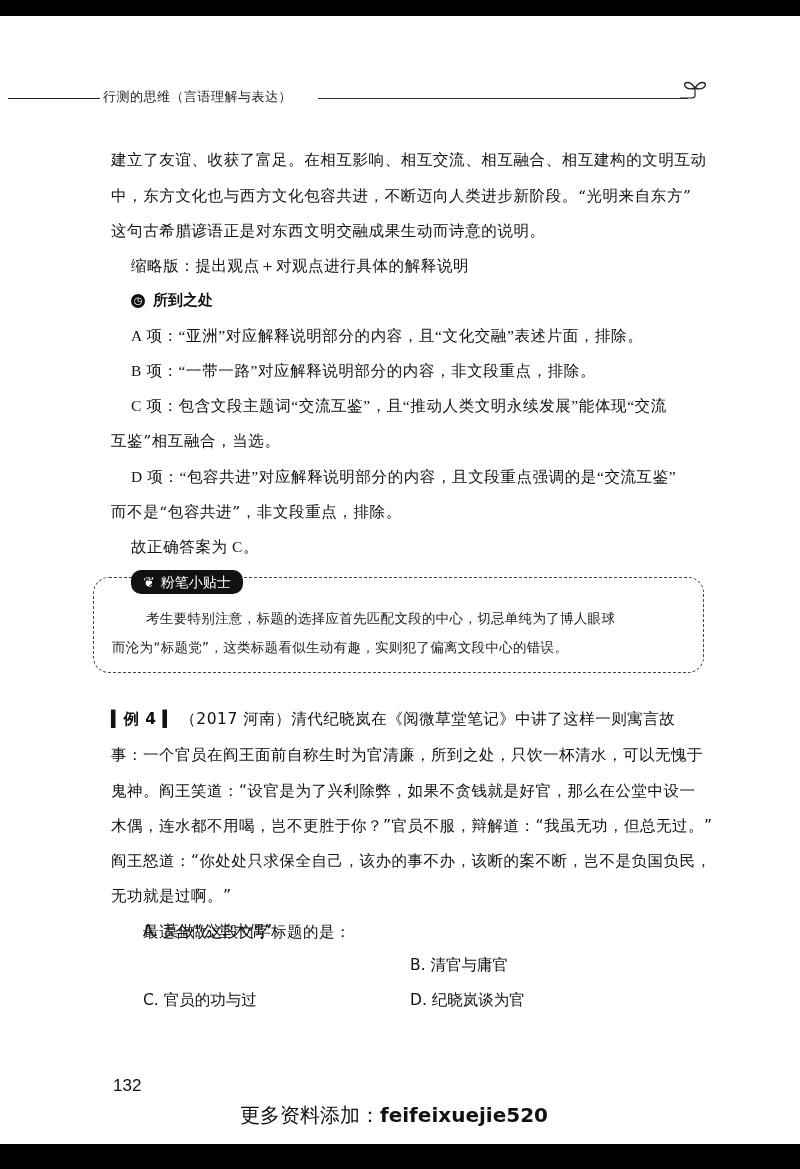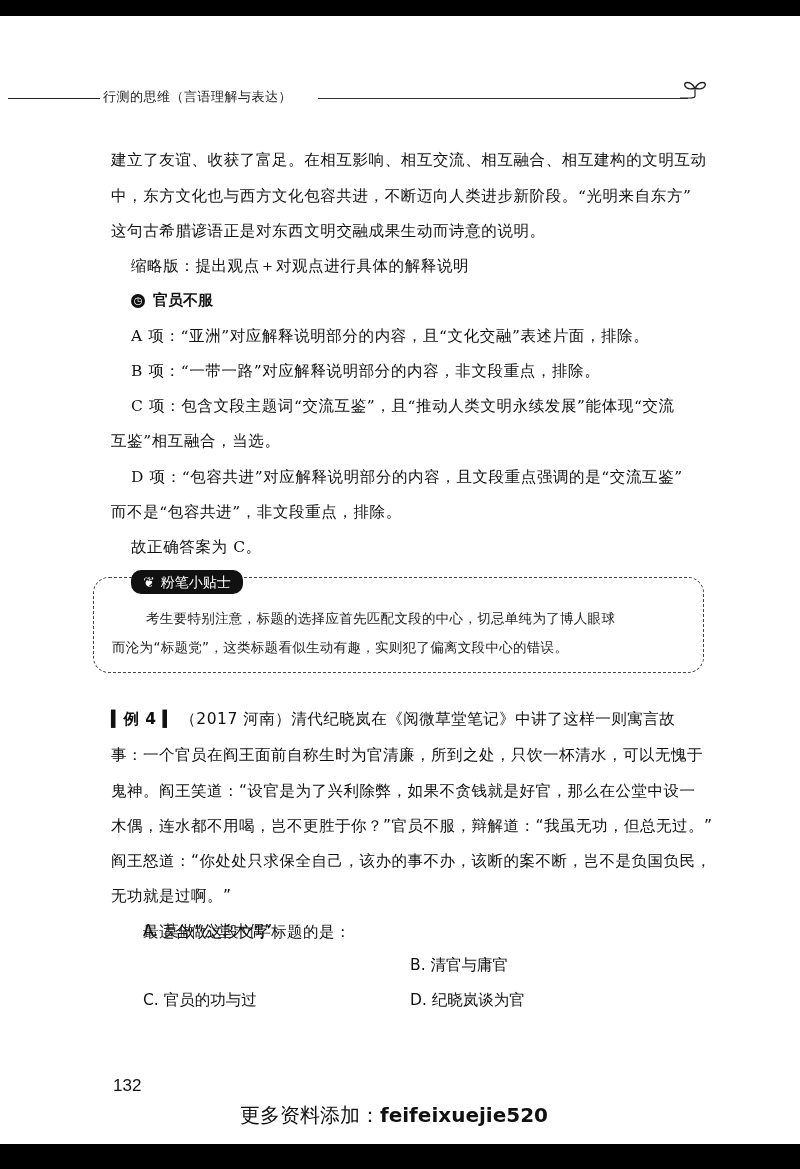--- a/index.html
+++ b/index.html
@@ -12,21 +12,21 @@
     .band.top { top: 0; height: 16px; }
     .band.bottom { top: 1144px; height: 25px; }
 
     .header { position: absolute; top: 84px; left: 0; width: 664px; height: 30px; }
     .header .rule-left { position: absolute; left: 8px; top: 14px; width: 92px; border-top: 1px solid #222; }
     .header .title { position: absolute; left: 103px; top: 4px; font-family: "DejaVu Sans", sans-serif; font-size: 13px; color: #222; letter-spacing: 0.5px; }
     .header .rule-right { position: absolute; left: 318px; top: 14px; width: 370px; border-top: 1px solid #333; }
     .header .sprout { position: absolute; left: 680px; top: -8px; width: 30px; height: 28px; }
 
     .p { position: absolute; left: 111px; font-size: 15.5px; line-height: 20px; white-space: nowrap; letter-spacing: 0.6px; text-align: center; }
-    .p.indent { left: 131px; }
+    .p.indent { left: 131px; font-family: Liberation Serif, serif; }
     .bold { font-weight: bold; }
 
     .sec-head { position: absolute; left: 131px; top: 291px; font-size: 15px; font-family: "DejaVu Sans", sans-serif; display: flex; align-items: center; gap: 8px; }
     .sec-icon { width: 14px; height: 14px; border-radius: 50%; background: #111; color: #fff; font-size: 10px; line-height: 14px; text-align: center; }
 
     .tip-box { position: absolute; left: 93px; top: 577px; width: 611px; height: 96px; border: 1.5px dashed #444; border-radius: 16px; box-sizing: border-box; }
     .tip-label { position: absolute; left: 131px; top: 570px; height: 24px; padding: 0 12px; background: #111; color: #fff; border-radius: 10px; font-family: "DejaVu Sans", sans-serif; font-size: 14px; line-height: 24px; display: flex; align-items: center; gap: 6px; }
     .tip-text { position: absolute; font-family: "DejaVu Sans", sans-serif; font-size: 13.5px; line-height: 20px; white-space: nowrap; letter-spacing: 0.3px; color: #222; }
 
     .ex { position: absolute; left: 111px; font-family: "DejaVu Sans", sans-serif; font-size: 15.5px; line-height: 20px; white-space: nowrap; letter-spacing: 0.5px; color: #111; }
@@ -55,21 +55,21 @@
 </div>
 
 <div class="p" style="top:150px">建立了友谊、收获了富足。在相互影响、相互交流、相互融合、相互建构的文明互动</div>
 <div class="p" style="top:186px">中，东方文化也与西方文化包容共进，不断迈向人类进步新阶段。“光明来自东方”</div>
 <div class="p" style="top:221px">这句古希腊谚语正是对东西文明交融成果生动而诗意的说明。</div>
 
 <div class="p indent" style="top:256px">缩略版：提出观点＋对观点进行具体的解释说明</div>
 
 <div class="sec-head">
   <span class="sec-icon">◷</span>
-  <span class="bold">官员不服</span>
+  <span class="bold">所到之处</span>
 </div>
 
 <div class="p indent" style="top:326px">A 项：“亚洲”对应解释说明部分的内容，且“文化交融”表述片面，排除。</div>
 <div class="p indent" style="top:361px">B 项：“一带一路”对应解释说明部分的内容，非文段重点，排除。</div>
 <div class="p indent" style="top:396px">C 项：包含文段主题词“交流互鉴”，且“推动人类文明永续发展”能体现“交流</div>
 <div class="p" style="top:431px">互鉴”相互融合，当选。</div>
 <div class="p indent" style="top:467px">D 项：“包容共进”对应解释说明部分的内容，且文段重点强调的是“交流互鉴”</div>
 <div class="p" style="top:502px">而不是“包容共进”，非文段重点，排除。</div>
 <div class="p indent" style="top:537px">故正确答案为 C。</div>
 

